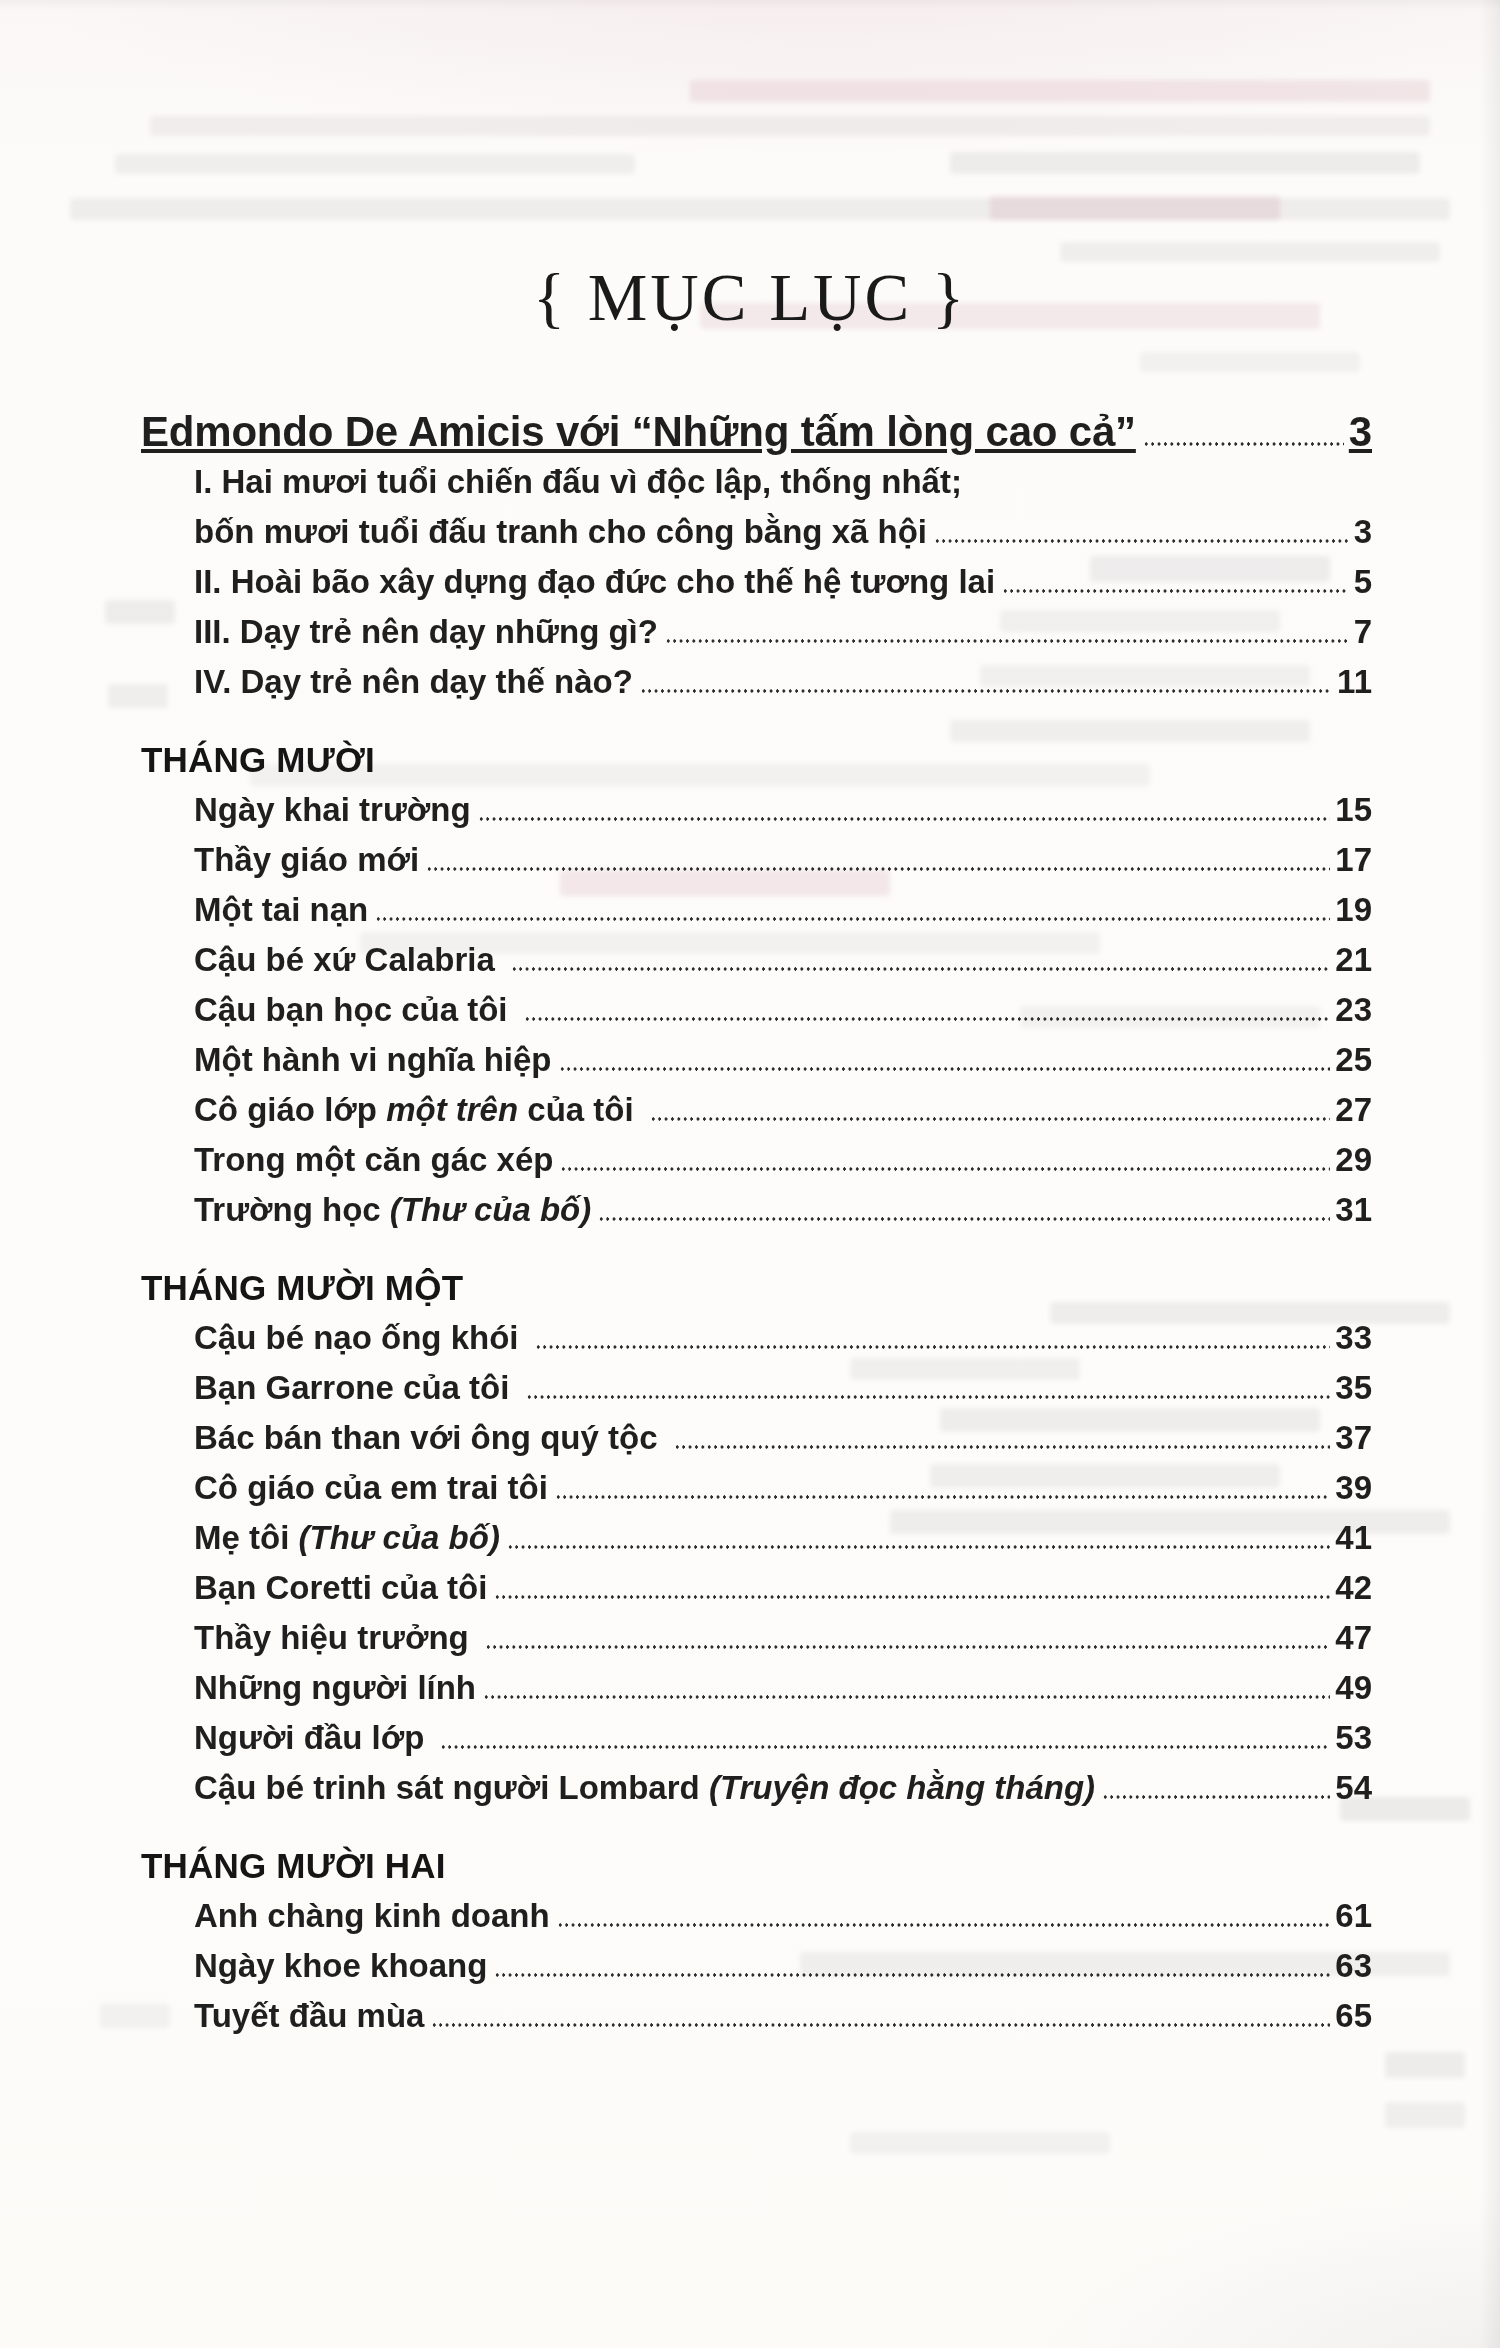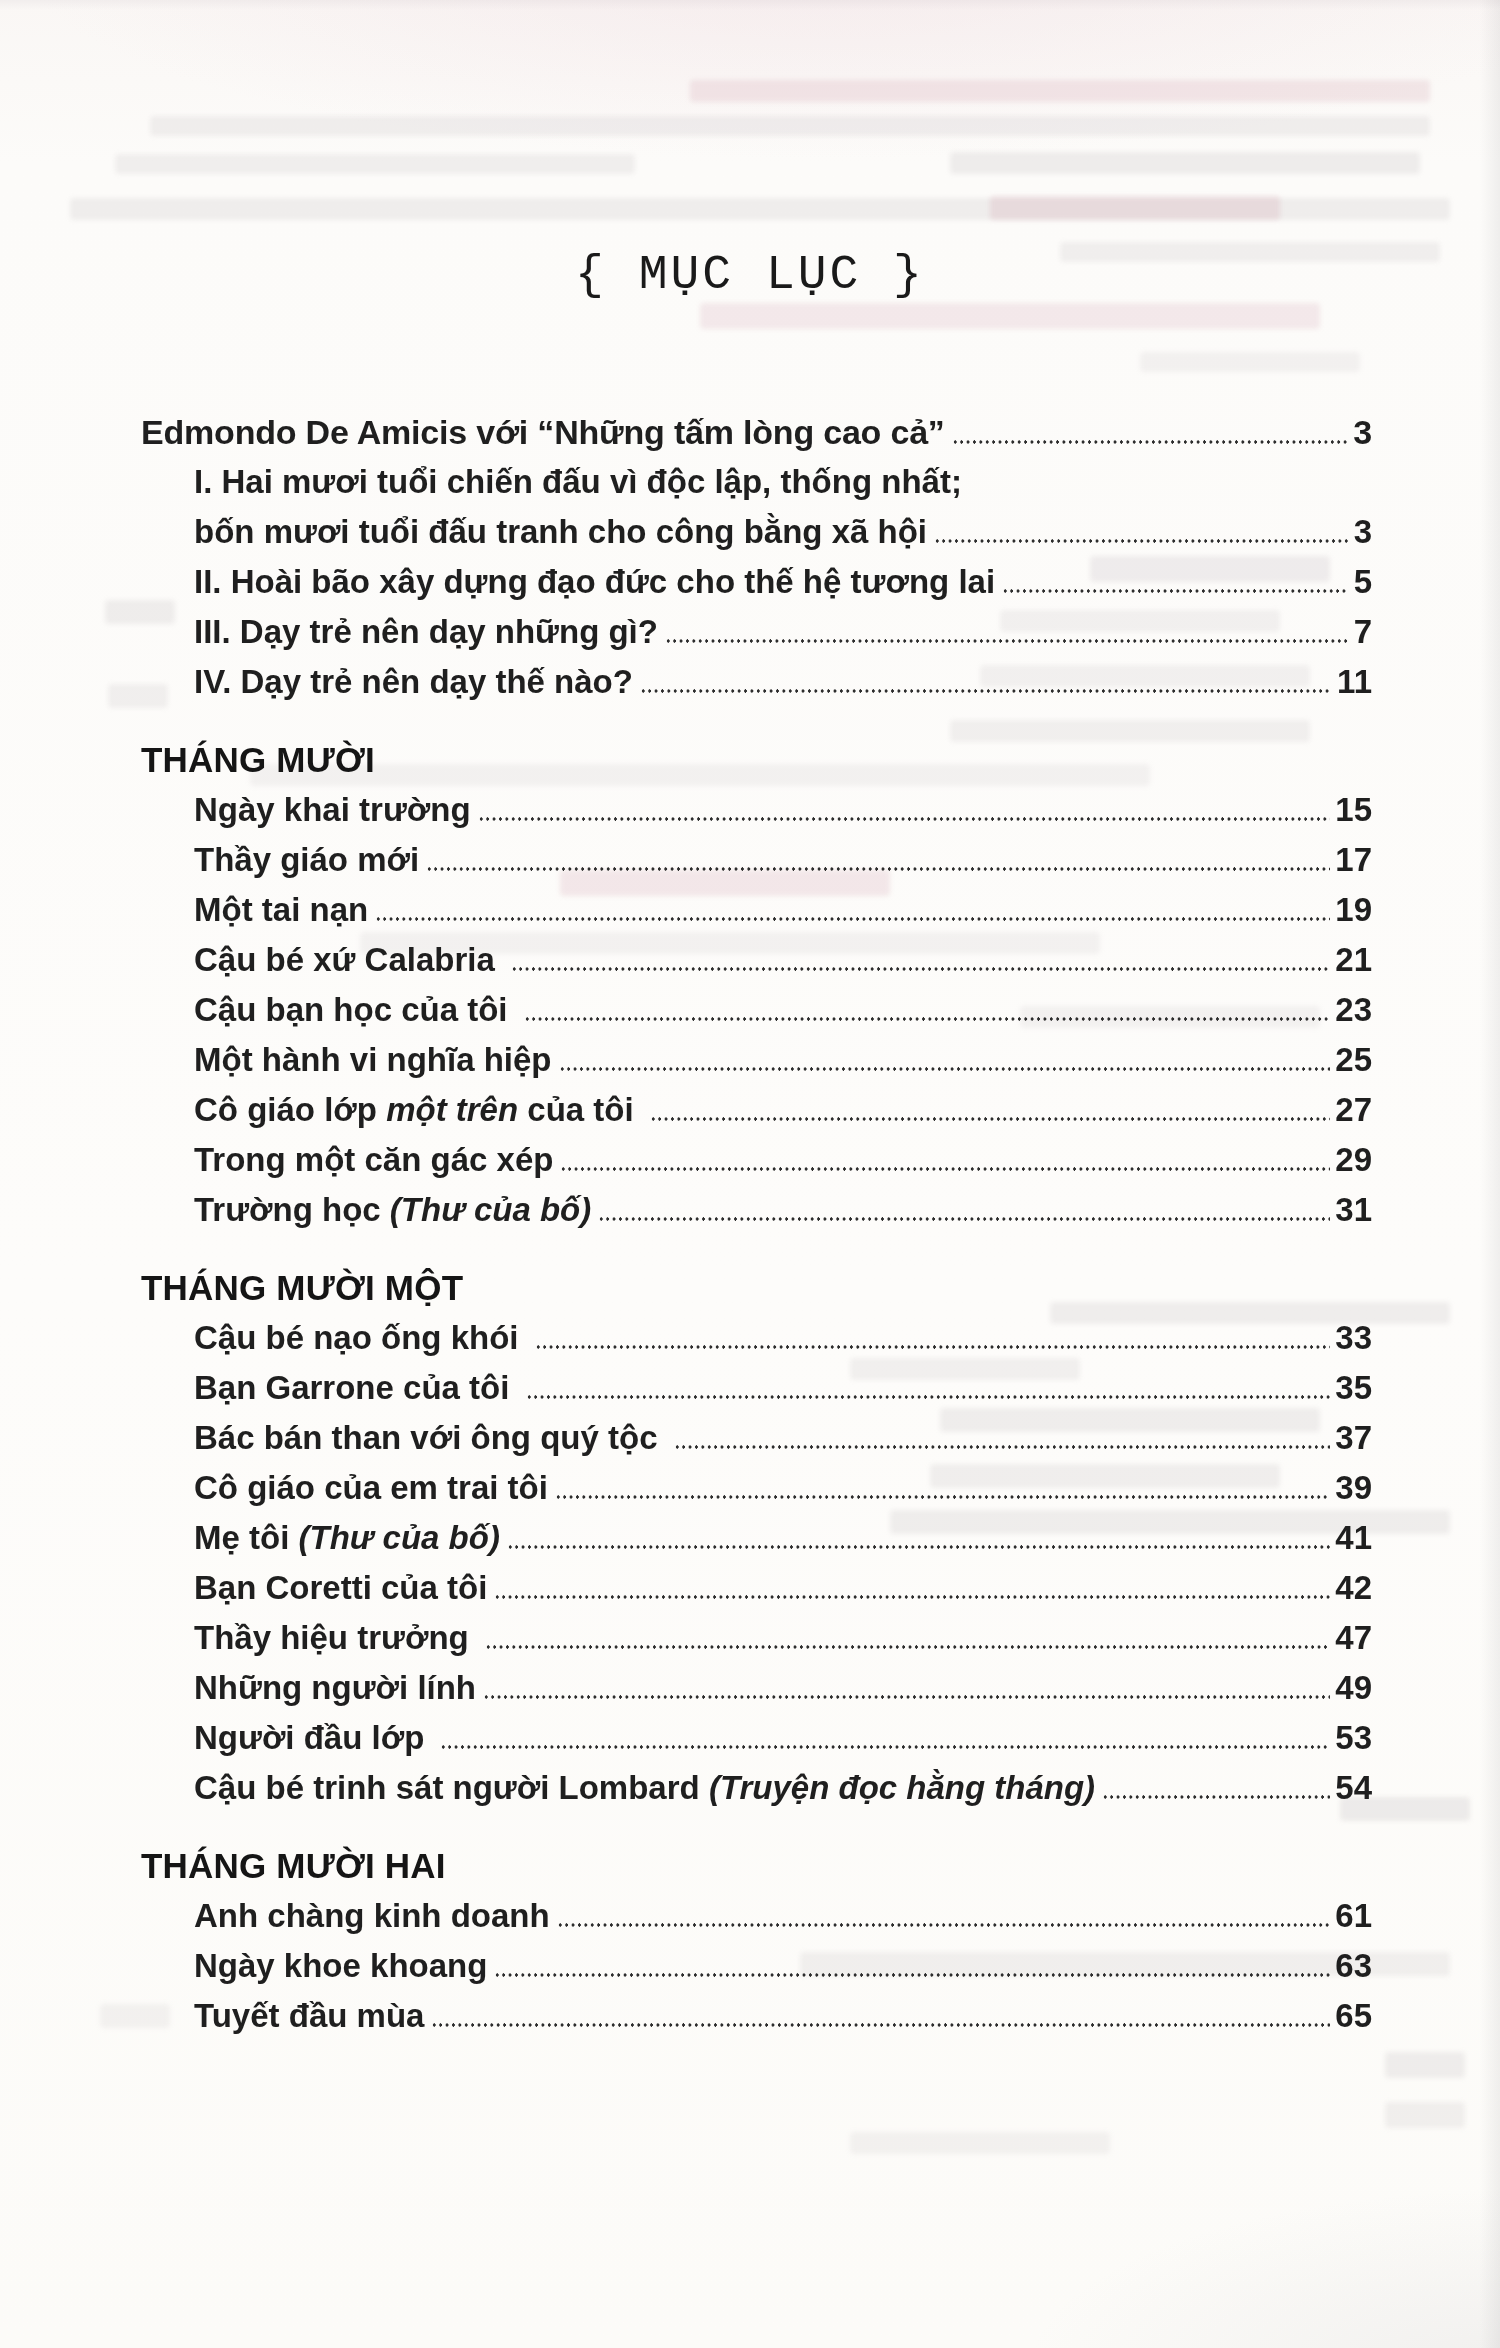--- a/index.html
+++ b/index.html
@@ -14,27 +14,27 @@
   .page::after{ 
     content:"";position:absolute;top:0;right:0;bottom:0;width:20px;
     background:linear-gradient(90deg,rgba(120,118,124,0) 0%,rgba(120,118,124,0.10) 100%);
   }
   .page::before{ 
     content:"";position:absolute;top:0;left:0;right:0;height:10px;
     background:linear-gradient(180deg,rgba(180,170,178,0.12),rgba(180,170,178,0));
   }
   .title{
     position:absolute;top:219px;left:0;width:100%;text-align:center;
-    font-family:Liberation Mono, monospace;font-weight:400;
-    font-size:48px;letter-spacing:3px;color:#1a1a1a;line-height:1;
+    font-family:Liberation Serif, serif;font-weight:400;
+    font-size:67px;letter-spacing:3px;color:#1a1a1a;line-height:1;
   }
   .content{position:absolute;left:141px;right:128px;top:407px;color:#1f1f1f;}
   .toc-row{display:flex;align-items:baseline;line-height:50px;font-size:33px;font-weight:bold;}
   .toc-row .lbl{white-space:pre;}
-  .toc-row.head{font-size:34px;letter-spacing:-0.2px;}
+  .toc-row.head{font-size:42px;letter-spacing:-0.2px;text-decoration:underline;}
   .toc-line1{line-height:50px;font-size:33px;font-weight:bold;white-space:pre;}
   .indent{padding-left:53px;}
   .italic{font-style:italic;}
   .sec-header{margin-top:28px;line-height:50px;font-size:35px;font-weight:bold;color:#151515;letter-spacing:0.2px;}
   .leader{
     flex:1 1 auto;min-width:24px;height:4px;margin:0 3px 0 8px;
     background-image:radial-gradient(circle at 2.2px 2px,#2d2d2d 1.55px,rgba(0,0,0,0) 1.75px);
     background-size:6.4px 4px;background-repeat:repeat-x;background-position:left bottom;
   }
   .pg{padding-left:2px;}

